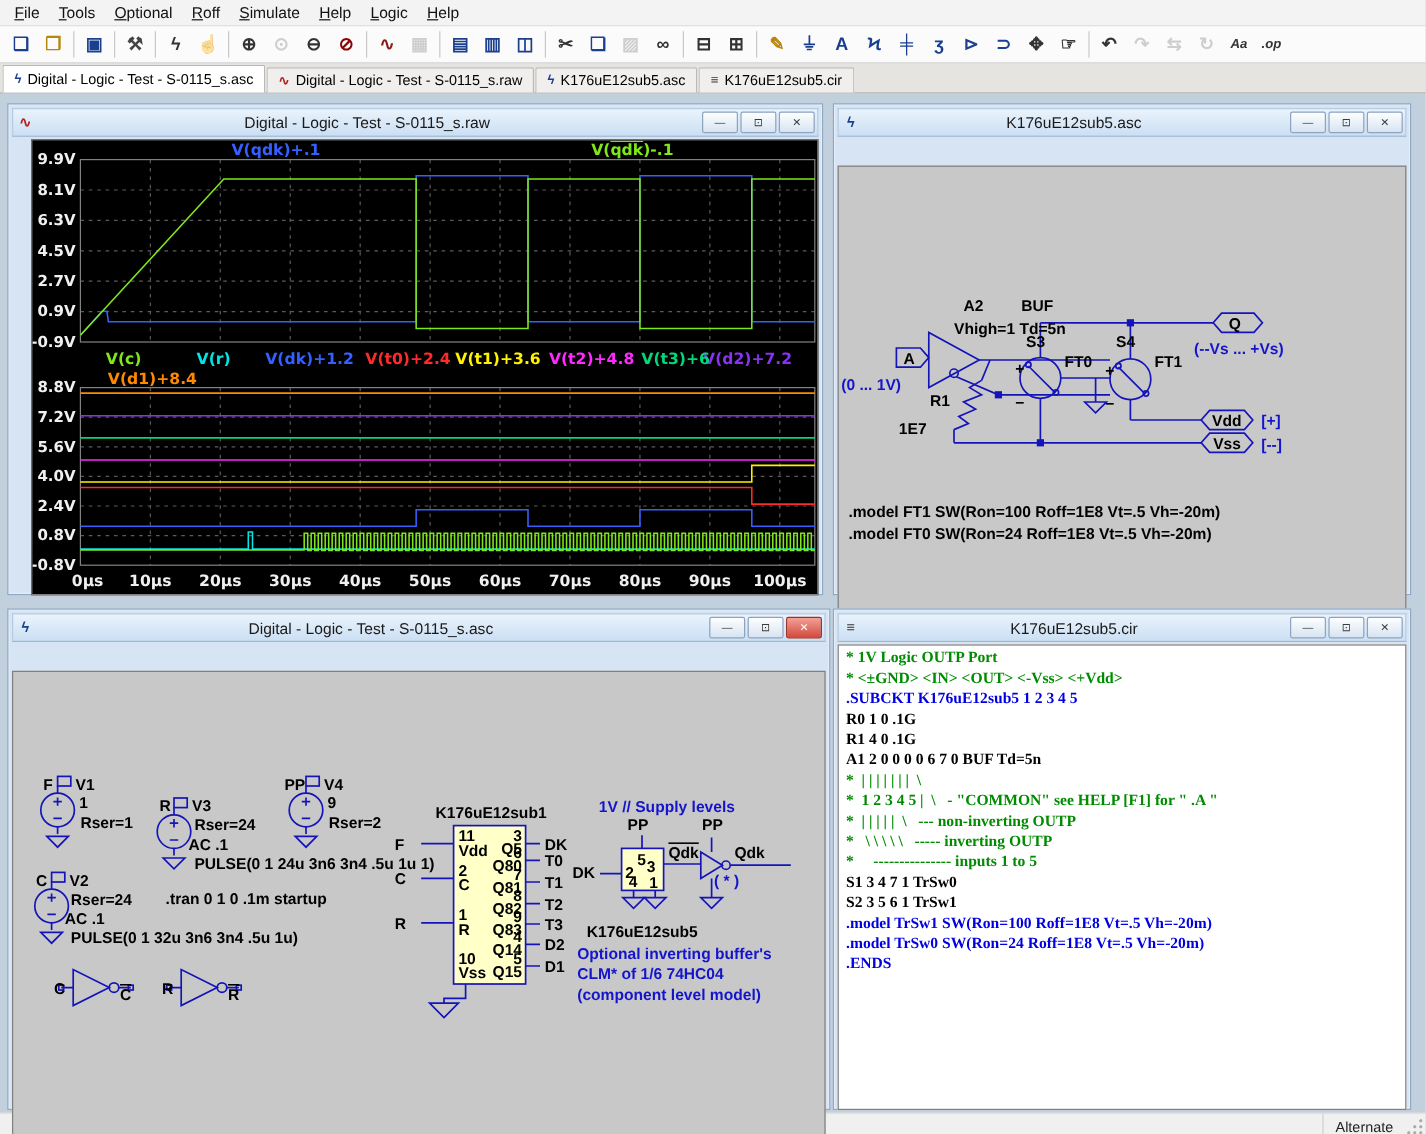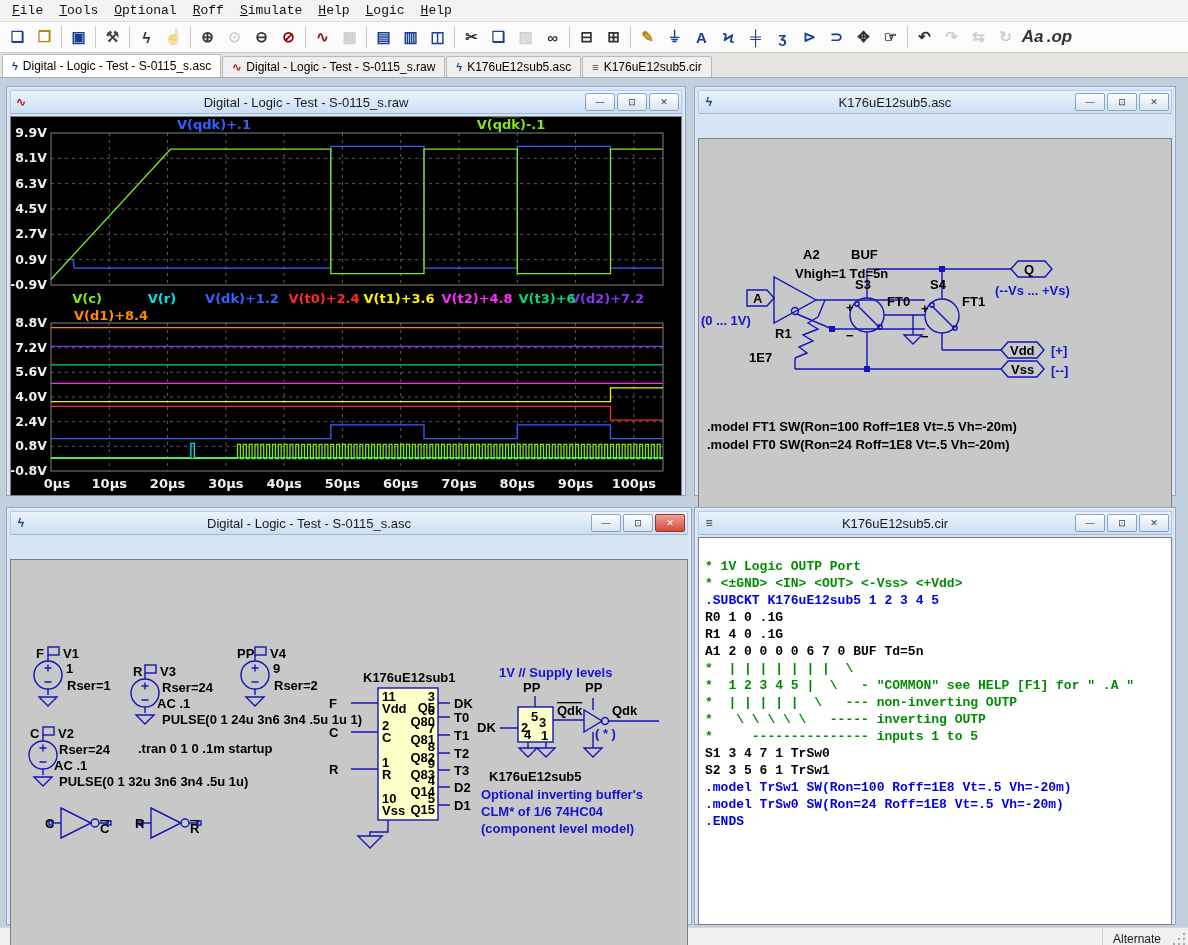--- a/index.html
+++ b/index.html
@@ -1,26 +1,26 @@
 <!DOCTYPE html>
 <html><head>
 <meta charset="utf-8">
 <style>
   html,body{margin:0;padding:0;}
   body{width:1188px;height:945px;overflow:hidden;background:#EBEBEB;
        font-family:"Liberation Sans",sans-serif;-webkit-font-smoothing:antialiased;}
   
   #menubar{height:21px;background:#F3F3F3;border-bottom:1px solid #DCDCDC;display:flex;align-items:center;padding-left:4px;}
-  .menu-item{display:inline-block;padding:2px 8px;font-size:13px;color:#111;cursor:default;font-family:Liberation Mono, monospace;}
+  .menu-item{display:inline-block;padding:2px 8px;font-size:13px;color:#111;cursor:default;}
   .menu-item::first-letter{text-decoration:underline;}
   #toolbar{height:30px;background:#FBFBFB;border-bottom:1px solid #C9C9C9;display:flex;align-items:center;padding:0 4px;}
   .tb-btn{width:25px;height:24px;display:flex;align-items:center;justify-content:center;font-size:15px;font-weight:bold;
           border:1px solid transparent;border-radius:2px;cursor:default;}
   .tb-btn.dis{opacity:.45;}
-  .tb-btn.txt{font-size:17px;font-style:italic;}
+  .tb-btn.txt{font-size:11px;font-style:italic;}
   .tb-sep{width:1px;height:22px;background:#C9C9C9;margin:0 3px;}
   #tabbar{height:24px;background:#E6E4E0;border-bottom:1px solid #ABABAB;display:flex;align-items:flex-end;padding-left:2px;}
   .tab{display:flex;align-items:center;gap:5px;height:20px;padding:0 9px;margin-right:1px;font-size:12px;
        background:#F0EFED;border:1px solid #B9B9B9;border-bottom:none;border-radius:2px 2px 0 0;cursor:default;}
   .tab.active{background:#FFFFFF;height:22px;font-weight:normal;}
   .tab-icon{font-size:11px;font-weight:bold;}
   
   #mdi{position:relative;height:849px;background:#C2CFDD;}
   .win{position:absolute;box-sizing:border-box;border:1px solid #8EA9C4;background:#D6E4F3;padding:3px;
        box-shadow:0 0 0 1px rgba(255,255,255,.35) inset;}
@@ -30,21 +30,21 @@
   .titlebar .w-title{flex:1;text-align:center;font-size:13px;color:#1a1a1a;}
   .w-btn{width:28px;height:16px;margin-left:2px;display:flex;align-items:center;justify-content:center;
          font-size:9px;color:#3B3B3B;background:linear-gradient(#FDFEFF,#D7E4F2);
          border:1px solid #8EA4BE;border-radius:2px;cursor:default;}
   .w-btn.close-active{background:linear-gradient(#F2A097,#D24B3E);color:#fff;border-color:#9C3327;}
   .win-content{margin-top:2px;border:1px solid #7F7F7F;overflow:hidden;position:relative;}
   .wave-bg{background:#000;}
   .sch-bg{background:#C8C8C8;margin-top:24px;}
   .cir-bg{background:#FFFFFF;}
   
-  #cir-text{padding:20px 6px;font-family:Liberation Mono, monospace;font-size:13px;font-weight:bold;
+  #cir-text{padding:1px 6px;font-family:Liberation Serif, serif;font-size:13px;font-weight:bold;
             line-height:17px;white-space:pre;}
   #cir-text .c{color:#008C00;} #cir-text .d{color:#0000E0;} #cir-text .p{color:#000;}
   
   .wr{stroke:#1414B8;fill:none;stroke-width:1.4;}
   .ic{fill:#FFFFC8;stroke:#1414B8;stroke-width:1.4;}
   .jn{fill:#1414B8;}
   .stk{fill:#000;font-weight:bold;font-size:13px;font-family:"Liberation Sans",sans-serif;}
   .stb{fill:#1414CD;font-weight:bold;font-size:13px;font-family:"Liberation Sans",sans-serif;}
   .ovl{text-decoration:overline;}
   
@@ -148,21 +148,21 @@
   <div class="win" style="left:6px;top:8px;width:680px;height:410px;">
     <div class="titlebar">
       <span class="w-icon" style="color:#B22;">∿</span>
       <span class="w-title">Digital - Logic - Test - S-0115_s.raw</span>
       <span class="w-ctrls" style="display: flex;">
           <div class="w-btn">—</div>
           <div class="w-btn">⊡</div>
           <div class="w-btn">✕</div>
         </span>
     </div>
-    <div class="win-content wave-bg" style="height:378px;">
+    <div class="win-content wave-bg" style="height:378px;margin-left:16px;">
       <svg id="svg-wave" width="672" height="378" viewBox="0 0 672 378">
           <line x1="98.28571428571428" y1="16" x2="98.28571428571428" y2="168" class="grid"></line>
           <line x1="156.57142857142856" y1="16" x2="156.57142857142856" y2="168" class="grid"></line>
           <line x1="214.85714285714286" y1="16" x2="214.85714285714286" y2="168" class="grid"></line>
           <line x1="273.1428571428571" y1="16" x2="273.1428571428571" y2="168" class="grid"></line>
           <line x1="331.4285714285714" y1="16" x2="331.4285714285714" y2="168" class="grid"></line>
           <line x1="389.7142857142857" y1="16" x2="389.7142857142857" y2="168" class="grid"></line>
           <line x1="448" y1="16" x2="448" y2="168" class="grid"></line>
           <line x1="506.2857142857143" y1="16" x2="506.2857142857143" y2="168" class="grid"></line>
           <line x1="564.5714285714286" y1="16" x2="564.5714285714286" y2="168" class="grid"></line>

